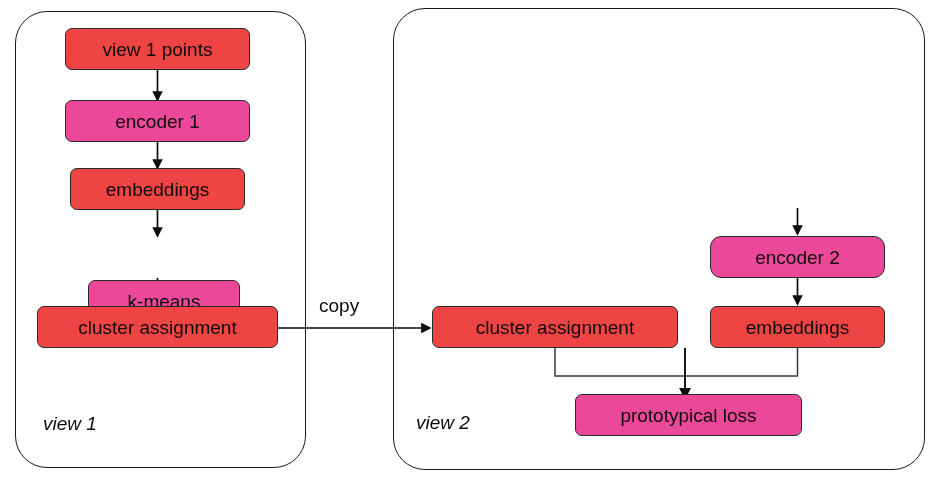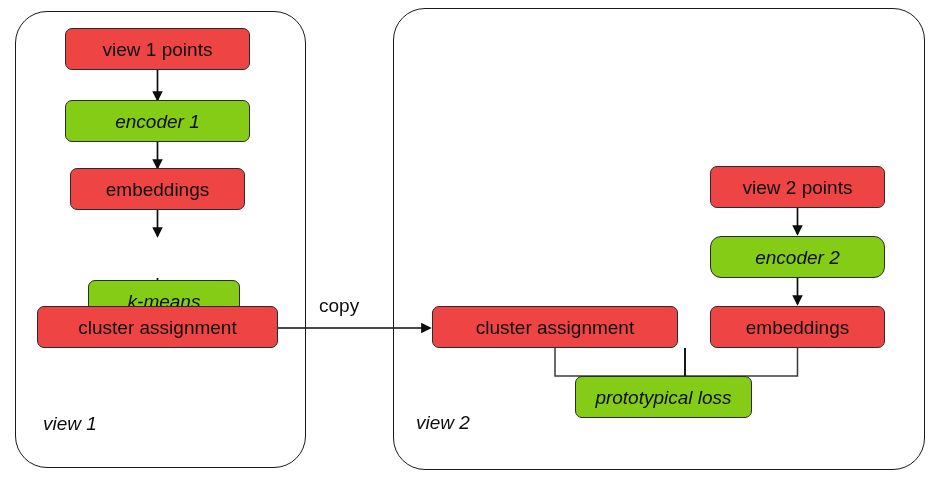--- a/index.html
+++ b/index.html
@@ -46,21 +46,21 @@
     align-items: center;
     justify-content: center;
     border: 1.4px solid #2b2b2b;
     border-radius: 7px;
     font-size: 19px;
     color: #0d0d0d;
     white-space: nowrap;
     line-height: 1;
   }
   .node.blue { background: #ef4444; }
-  .node.yellow { background: #84cc16; font-style: italic; }
+  .node.yellow { background: #ec4899; }
   .edge-label {
     position: absolute;
     font-size: 19px;
     color: #0d0d0d;
     white-space: nowrap;
     line-height: 1;
     background: #ffffff;
     padding: 0 3px;
   }
 </style>
@@ -97,20 +97,19 @@
   <div class="panel" style="left:393px; top:8px; width:532px; height:462px;"></div>
   <div class="panel-label" style="left:416px; top:413px;font-style:italic;">view 2</div>
 
   <div class="node blue" style="left:65px; top:28px; width:185px; height:42px;">view 1 points</div>
   <div class="node yellow" style="left:65px; top:100px; width:185px; height:42px;">encoder 1</div>
   <div class="node blue" style="left:70px; top:168px; width:175px; height:42px;">embeddings</div>
   <div class="node yellow" style="left:88px; top:236px; width:152px; height:42px;margin-top:44px;">k-means</div>
   <div class="node blue" style="left:37px; top:306px; width:241px; height:42px;">cluster assignment</div>
 
   <div class="node blue" style="left:432px; top:306px; width:246px; height:42px;">cluster assignment</div>
-  <div class="node blue" style="left:710px; top:166px; width:175px; height:42px;">view 2 points</div>
   <div class="node yellow" style="left:710px; top:236px; width:175px; height:42px;border-radius:11px;">encoder 2</div>
   <div class="node blue" style="left:710px; top:306px; width:175px; height:42px;">embeddings</div>
-  <div class="node yellow" style="left:575px; top:376px; width:177px; height:42px;">prototypical loss</div>
+  <div class="node yellow" style="left:575px; top:394px; width:227px; height:42px;">prototypical loss</div>
 
   <div class="edge-label" style="left:316px; top:296px;">copy</div>
 
 </div>
 
 </body></html>

